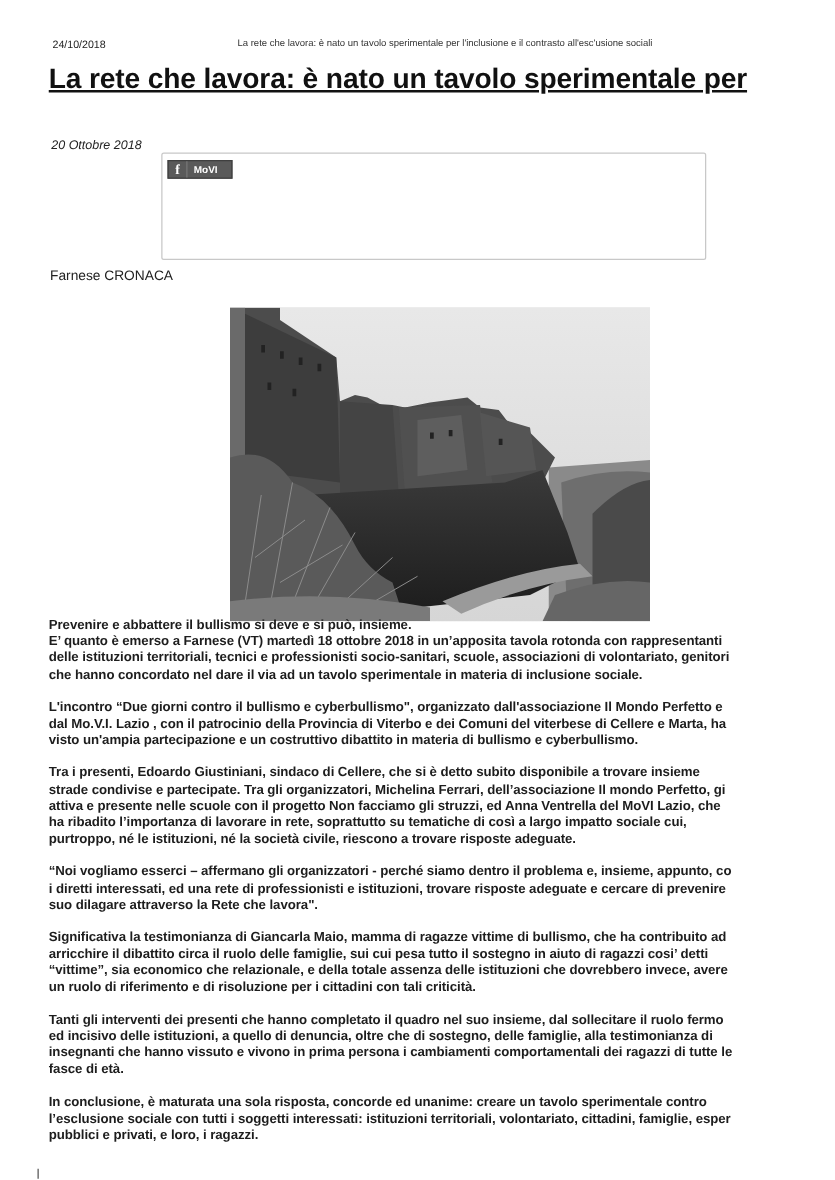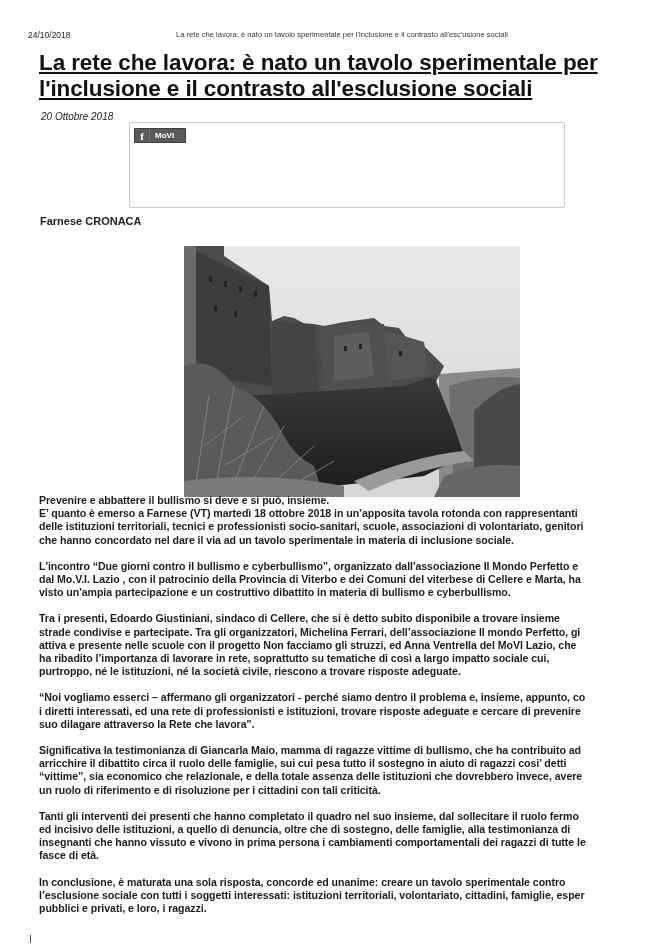--- a/index.html
+++ b/index.html
@@ -11,21 +11,21 @@
       width: 668px;
       height: 944px;
       position: relative;
       overflow: hidden;
       font-family: "Liberation Sans", sans-serif;
       color: #1a1a1a;
     }
     .print-header {
       position: absolute;
       top: 30px;
-      left: 0;
+      left: 14px;
       width: 612px;
       height: 14px;
       font-size: 8.5px;
       color: #222;
     }
     .print-date {
       position: absolute;
       left: 28px;
       top: 0;
     }
@@ -101,21 +101,21 @@
       color: #fff;
       font-size: 8px;
       font-weight: bold;
       padding-left: 5px;
     }
     .section-label {
       position: absolute;
       left: 40px;
       top: 215px;
       font-size: 11px;
-      font-weight: bold;
+      font-weight: normal;
       color: #222;
     }
     .photo {
       position: absolute;
       left: 184px;
       top: 246px;
       width: 336px;
       height: 251px;
       overflow: hidden;
       background: #dcdcdc;
@@ -150,21 +150,20 @@
 </head>
 <body>
 
 <div class="print-header">
   <span class="print-date">24/10/2018</span>
   <span class="print-title">La rete che lavora: è nato un tavolo sperimentale per l'inclusione e il contrasto all'esc'usione sociali</span>
 </div>
 
 <h1 class="headline">
   <span>La rete che lavora: è nato un tavolo sperimentale per</span><br>
-  <span>l'inclusione e il contrasto all'esclusione sociali</span>
 </h1>
 
 <div class="pub-date">20 Ottobre 2018</div>
 
 <div class="share-box">
   <div class="share-button">
     <span class="fb-icon">f</span>
     <span class="share-label">MoVI</span>
   </div>
 </div>

